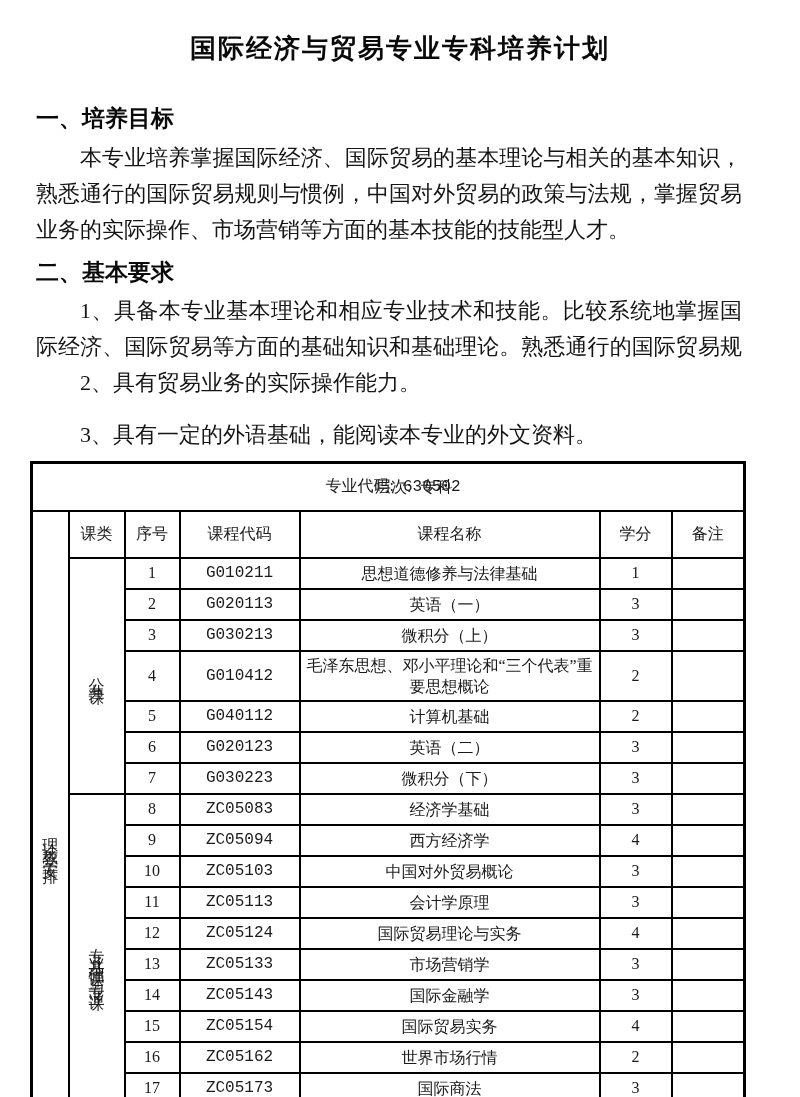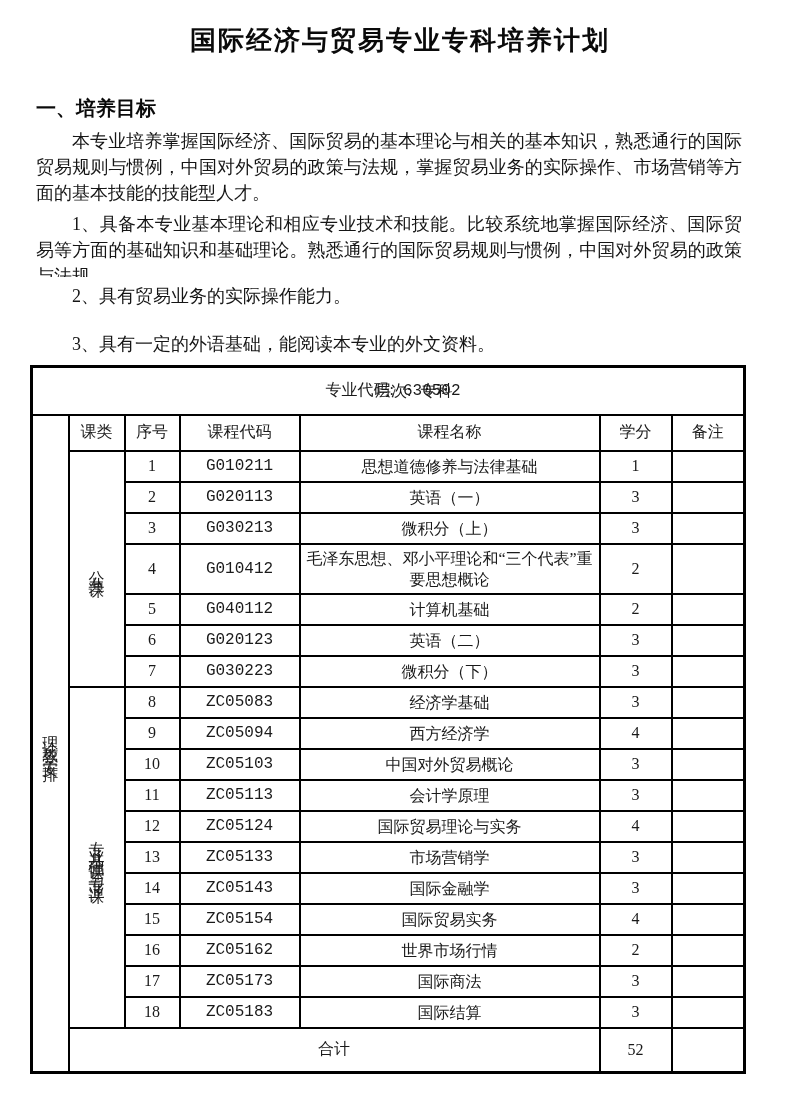--- a/index.html
+++ b/index.html
@@ -9,73 +9,73 @@
     font-family: "Liberation Serif", "DejaVu Serif", serif;
     color: #111;
     overflow: hidden;
   }
   .page {
     position: relative;
     width: 800px; height: 1097px;
     background: #fff;
   }
   .doc-title {
-    padding-top: 23px;
+    padding-top: 31px;
     text-align: center;
     font-size: 26px;
     font-weight: bold;
     letter-spacing: 2px;
     font-family: "Liberation Sans", "DejaVu Sans", sans-serif;
     color: #0a0a0a;
   }
   .content { margin: 0 58px 0 36px; }
   .sec-heading {
-    font-size: 20px;
+    font-size: 23px;
     font-weight: bold;
     color: #0a0a0a;
   }
   .h-goal { margin-top: 37px; }
   .h-req  { margin-top: 9px; }
   .h-course { margin-top: 6px; }
   .para {
-    font-size: 18px;
-    line-height: 26px;
+    font-size: 22px;
+    line-height: 36px;
     text-align: justify;
     text-indent: 2em;
     color: #151515;
     margin-top: 6px;
   }
   .req-item-1 {
     height: 66px;          
     overflow: hidden;
     margin-top: 5px;
   }
   .req-item-2 { }
-  .req-item-3 { margin-top: 22px; }
+  .req-item-3 { margin-top: 16px; }
 
   
   table.plan {
     border-collapse: collapse;
     table-layout: fixed;
     width: 713px;
     margin: 8px 0 0 30px;
     border: 3px solid #000;
   }
   table.plan td, table.plan th {
     border: 2px solid #000;
     text-align: center;
     vertical-align: middle;
     font-size: 16px;
     font-weight: normal;
     color: #1a1a1a;
     overflow: hidden;
     padding: 0;
   }
   tr.r-meta   { height: 48px; }
-  tr.r-head   { height: 36px; }
+  tr.r-head   { height: 47px; }
   tr.r-single { height: 31px; }
   tr.r-double { height: 50px; }
   tr.r-total  { height: 45px; }
 
   td.meta-cell {
     position: relative;
     text-align: left;
     font-weight: bold;
     font-size: 16px;
     color: #0a0a0a;
@@ -118,20 +118,21 @@
 
 <div class="page">
 
   <div class="doc-title">国际经济与贸易专业专科培养计划</div>
 
   <div class="content">
 
     <div class="sec-heading h-goal">一、培养目标</div>
     <p class="para">本专业培养掌握国际经济、国际贸易的基本理论与相关的基本知识，熟悉通行的国际贸易规则与惯例，中国对外贸易的政策与法规，掌握贸易业务的实际操作、市场营销等方面的基本技能的技能型人才。</p>
 
+    <div class="sec-heading h-req">二、基本要求</div>
     <p class="para req-item-1">1、具备本专业基本理论和相应专业技术和技能。比较系统地掌握国际经济、国际贸易等方面的基础知识和基础理论。熟悉通行的国际贸易规则与惯例，中国对外贸易的政策与法规。</p>
     <p class="para req-item-2">2、具有贸易业务的实际操作能力。</p>
     <p class="para req-item-3">3、具有一定的外语基础，能阅读本专业的外文资料。</p>
 
   </div>
 
   <table class="plan">
     <colgroup>
       <col style="width:37px">
         <col style="width:56px">

